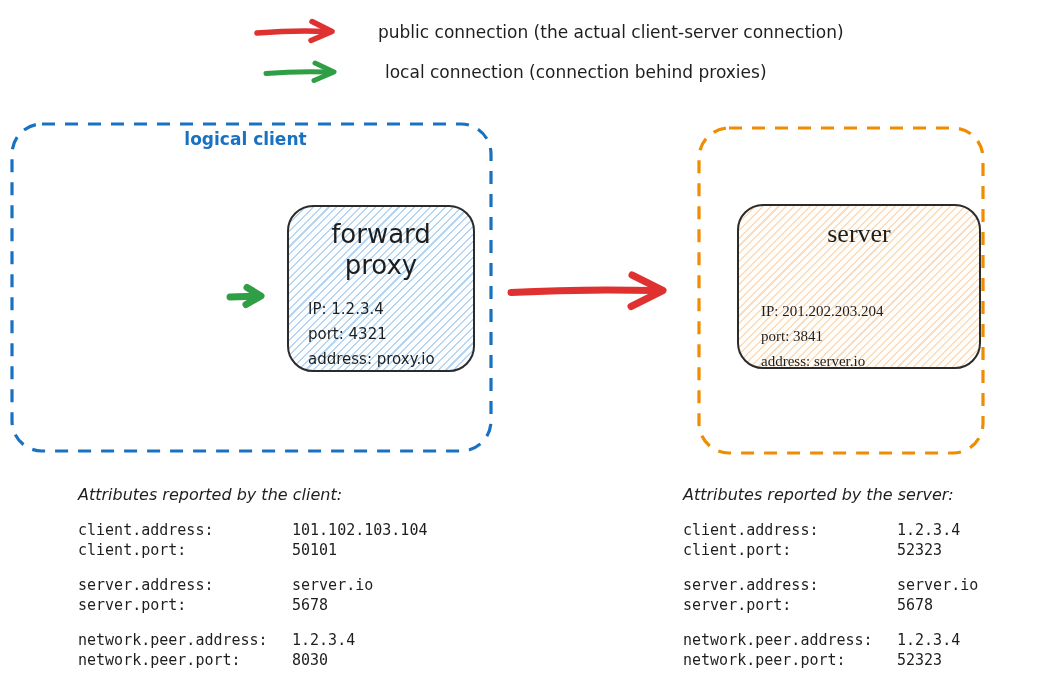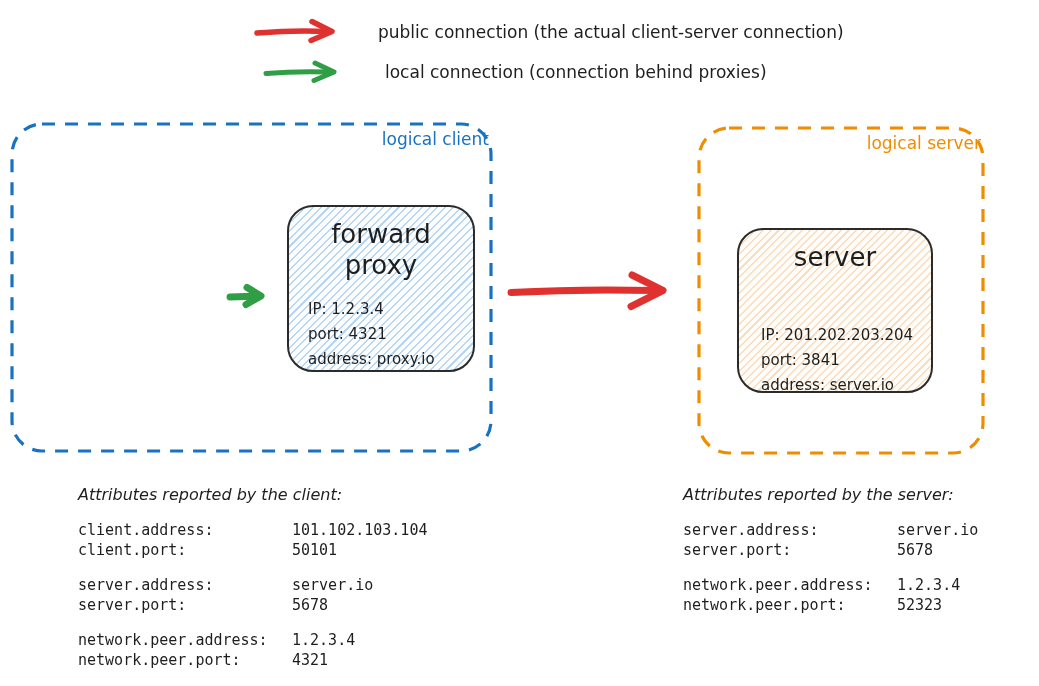--- a/index.html
+++ b/index.html
@@ -19,24 +19,25 @@
     line-height:28px;
     color:#1e1e1e;
     white-space:nowrap;
   }
 
   
   .group{position:absolute;}
   .group-border{position:absolute;left:0;top:0;}
   .group-label{
     position:absolute;
-    left:0;right:4px;top:7px;
-    text-align:right;
+    left:0;right:12px;top:7px;
+    text-align:center;
     font-size:17px;
     white-space:nowrap;
+    font-weight:bold;
   }
   .group-label.blue{color:#1971c2;}
   .group-label.orange{color:#f08c00;}
 
   
   .node{
     position:absolute;
     border:2.5px solid #2b2b2b;
     border-radius:26px;
     box-sizing:border-box;
@@ -139,23 +140,22 @@
     <svg width="188" height="42" viewBox="0 0 188 42">
       <path d="M6 22.5 C 60 19.5, 110 19.5, 150 20.5" fill="none" stroke="#e03131" stroke-width="7" stroke-linecap="round"></path>
       <path d="M127 5 L158 20.5 L126 36.5" fill="none" stroke="#e03131" stroke-width="7" stroke-linecap="round" stroke-linejoin="round"></path>
     </svg>
   </div>
 
   <div class="group" style="left:697px;top:126px;width:288px;height:329px;">
     <svg class="group-border" width="288" height="329" viewBox="0 0 288 329">
       <rect x="2" y="2" width="284" height="325" rx="30" fill="none" stroke="#f08c00" stroke-width="3.2" stroke-dasharray="13 10"></rect>
     </svg>
-    <div class="group-label orange">logical server</div>
-
-    <div class="node orange-fill" style="left:40px;top:102px;width:196px;height:165px;">
+
+    <div class="node orange-fill" style="left:40px;top:78px;width:244px;height:165px;font-family:Liberation Serif, serif;">
       <div class="node-title">server</div>
       <div class="node-body" style="top:93px;line-height:25px;left:22px;">
         <div>IP: 201.202.203.204</div>
         <div>port: 3841</div>
         <div>address: server.io</div>
       </div>
     </div>
   </div>
 
   <div class="attr-block" style="left:78px;top:482px;">
@@ -175,31 +175,39 @@
         </div>
         <div class="attr-row">
           <span class="attr-key">server.port:</span><span class="attr-val">5678</span>
         </div>
       </div>
       <div class="attr-group">
         <div class="attr-row">
           <span class="attr-key">network.peer.address:</span><span class="attr-val">1.2.3.4</span>
         </div>
         <div class="attr-row">
-          <span class="attr-key">network.peer.port:</span><span class="attr-val">4321</span>
+          <span class="attr-key">network.peer.port:</span><span class="attr-val">8030</span>
         </div>
       </div>
     </div>
   </div>
 
   <div class="attr-block" style="left:683px;top:482px;">
     <div class="attr-heading">Attributes reported by the server:</div>
     <div class="attr-groups">
       <div class="attr-group">
         <div class="attr-row">
+          <span class="attr-key">client.address:</span><span class="attr-val">1.2.3.4</span>
+        </div>
+        <div class="attr-row">
+          <span class="attr-key">client.port:</span><span class="attr-val">52323</span>
+        </div>
+      </div>
+      <div class="attr-group">
+        <div class="attr-row">
           <span class="attr-key">server.address:</span><span class="attr-val">server.io</span>
         </div>
         <div class="attr-row">
           <span class="attr-key">server.port:</span><span class="attr-val">5678</span>
         </div>
       </div>
       <div class="attr-group">
         <div class="attr-row">
           <span class="attr-key">network.peer.address:</span><span class="attr-val">1.2.3.4</span>
         </div>

